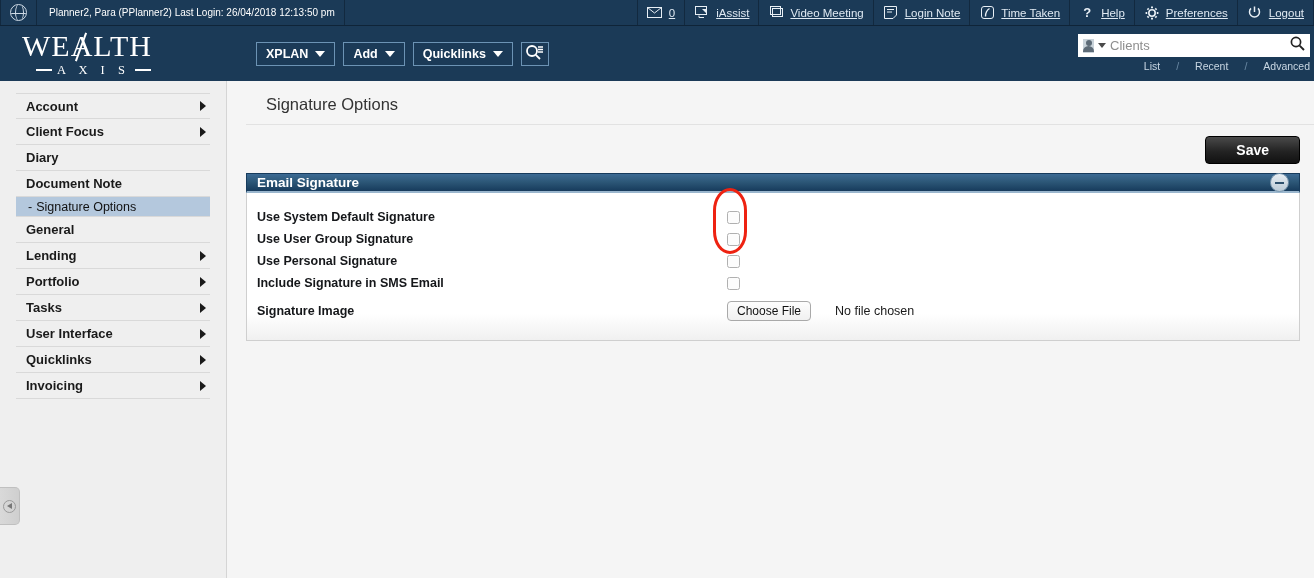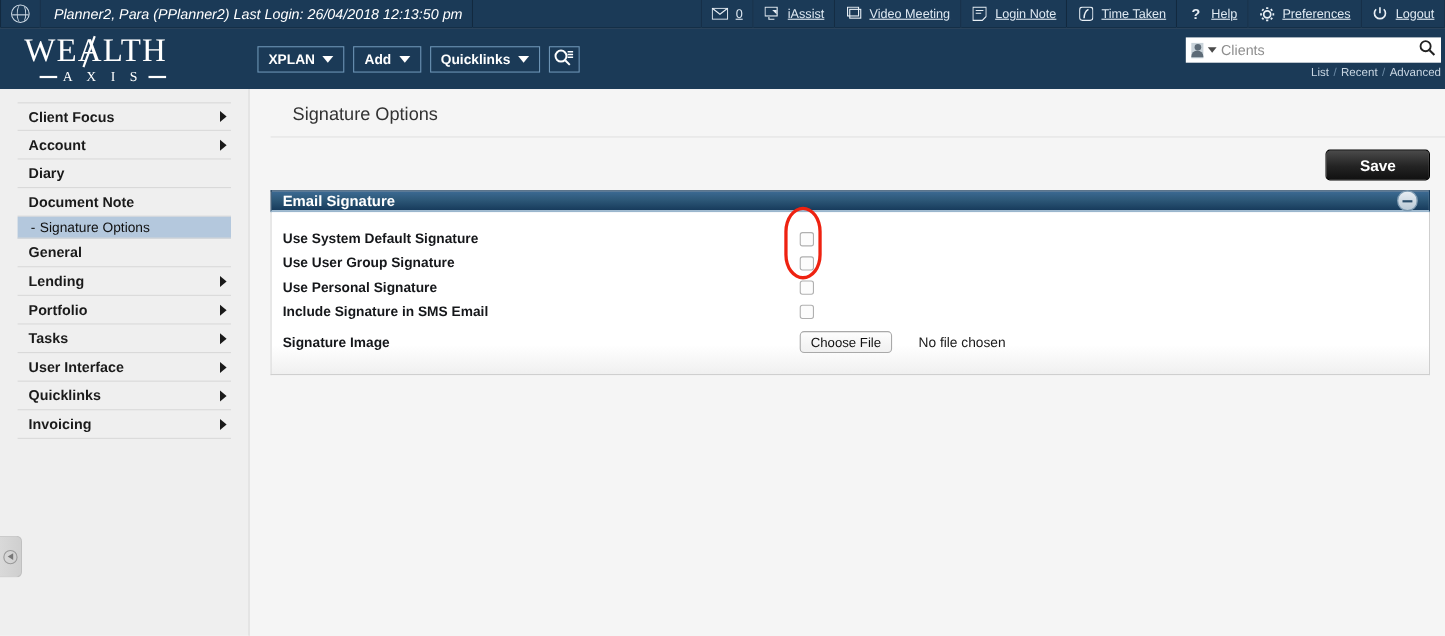--- a/index.html
+++ b/index.html
@@ -28,21 +28,21 @@
   }
   .tb-cell {
     display: flex;
     align-items: center;
     gap: 6px;
     padding: 0 9px;
     flex: 0 0 auto;
     white-space: nowrap;
   }
   .tb-cell.grow { flex: 1 1 auto; }
-  .tb-user { font-size: 13px; color: #ffffff; padding-left: 12px; font-style: italic; }
+  .tb-user { font-size: 10px; color: #ffffff; padding-left: 12px; }
   .tb-link {
     color: #dfe9f2;
     text-decoration: underline;
     font-size: 11.5px;
     cursor: pointer;
   }
   .tb-icon {
     display: inline-flex;
     align-items: center;
     justify-content: center;
@@ -113,21 +113,21 @@
     display: flex;
     align-items: center;
     gap: 5px;
   }
   .logo-sub .dash { display:inline-block; width:16px; height:1.4px; background:#fff; }
 
   .nav-buttons {
     display: flex;
     align-items: center;
     gap: 8px;
-    margin-left: 42px;
+    margin-left: 64px;
   }
   .nav-btn {
     border: 1px solid #6c93b4;
     color: #ffffff;
     font-weight: bold;
     font-size: 12.5px;
     padding: 4px 9px;
     display: flex;
     align-items: center;
     gap: 7px;
@@ -186,21 +186,21 @@
     border: none;
     outline: none;
     font-size: 13px;
     color: #333;
     font-family: "Liberation Sans", sans-serif;
   }
   .search-input::placeholder { color: #8e8e8e; }
   .search-links {
     display: flex;
     justify-content: flex-end;
-    gap: 4px;
+    gap: 16px;
     margin-top: 3px;
     font-size: 10.5px;
     color: #c8d6e2;
   }
   .search-links span { cursor: pointer; }
   .search-links .sl-sep { color: #6b8aa5; cursor: default; }
 
   
   .content {
     display: flex;
@@ -558,26 +558,26 @@
     </div>
   </div>
 </div>
 
 <div class="content">
 
   <div class="sidebar">
     <div class="side-list">
 
       <div class="side-item">
+        <span>Account</span>
+        <span class="caret-right"></span>
+      </div>
+
+      <div class="side-item">
         <span>Client Focus</span>
-        <span class="caret-right"></span>
-      </div>
-
-      <div class="side-item">
-        <span>Account</span>
         <span class="caret-right"></span>
       </div>
 
       <div class="side-item">
         <span>Diary</span>
       </div>
 
       <div class="side-item">
         <span>Document Note</span>
       </div>

